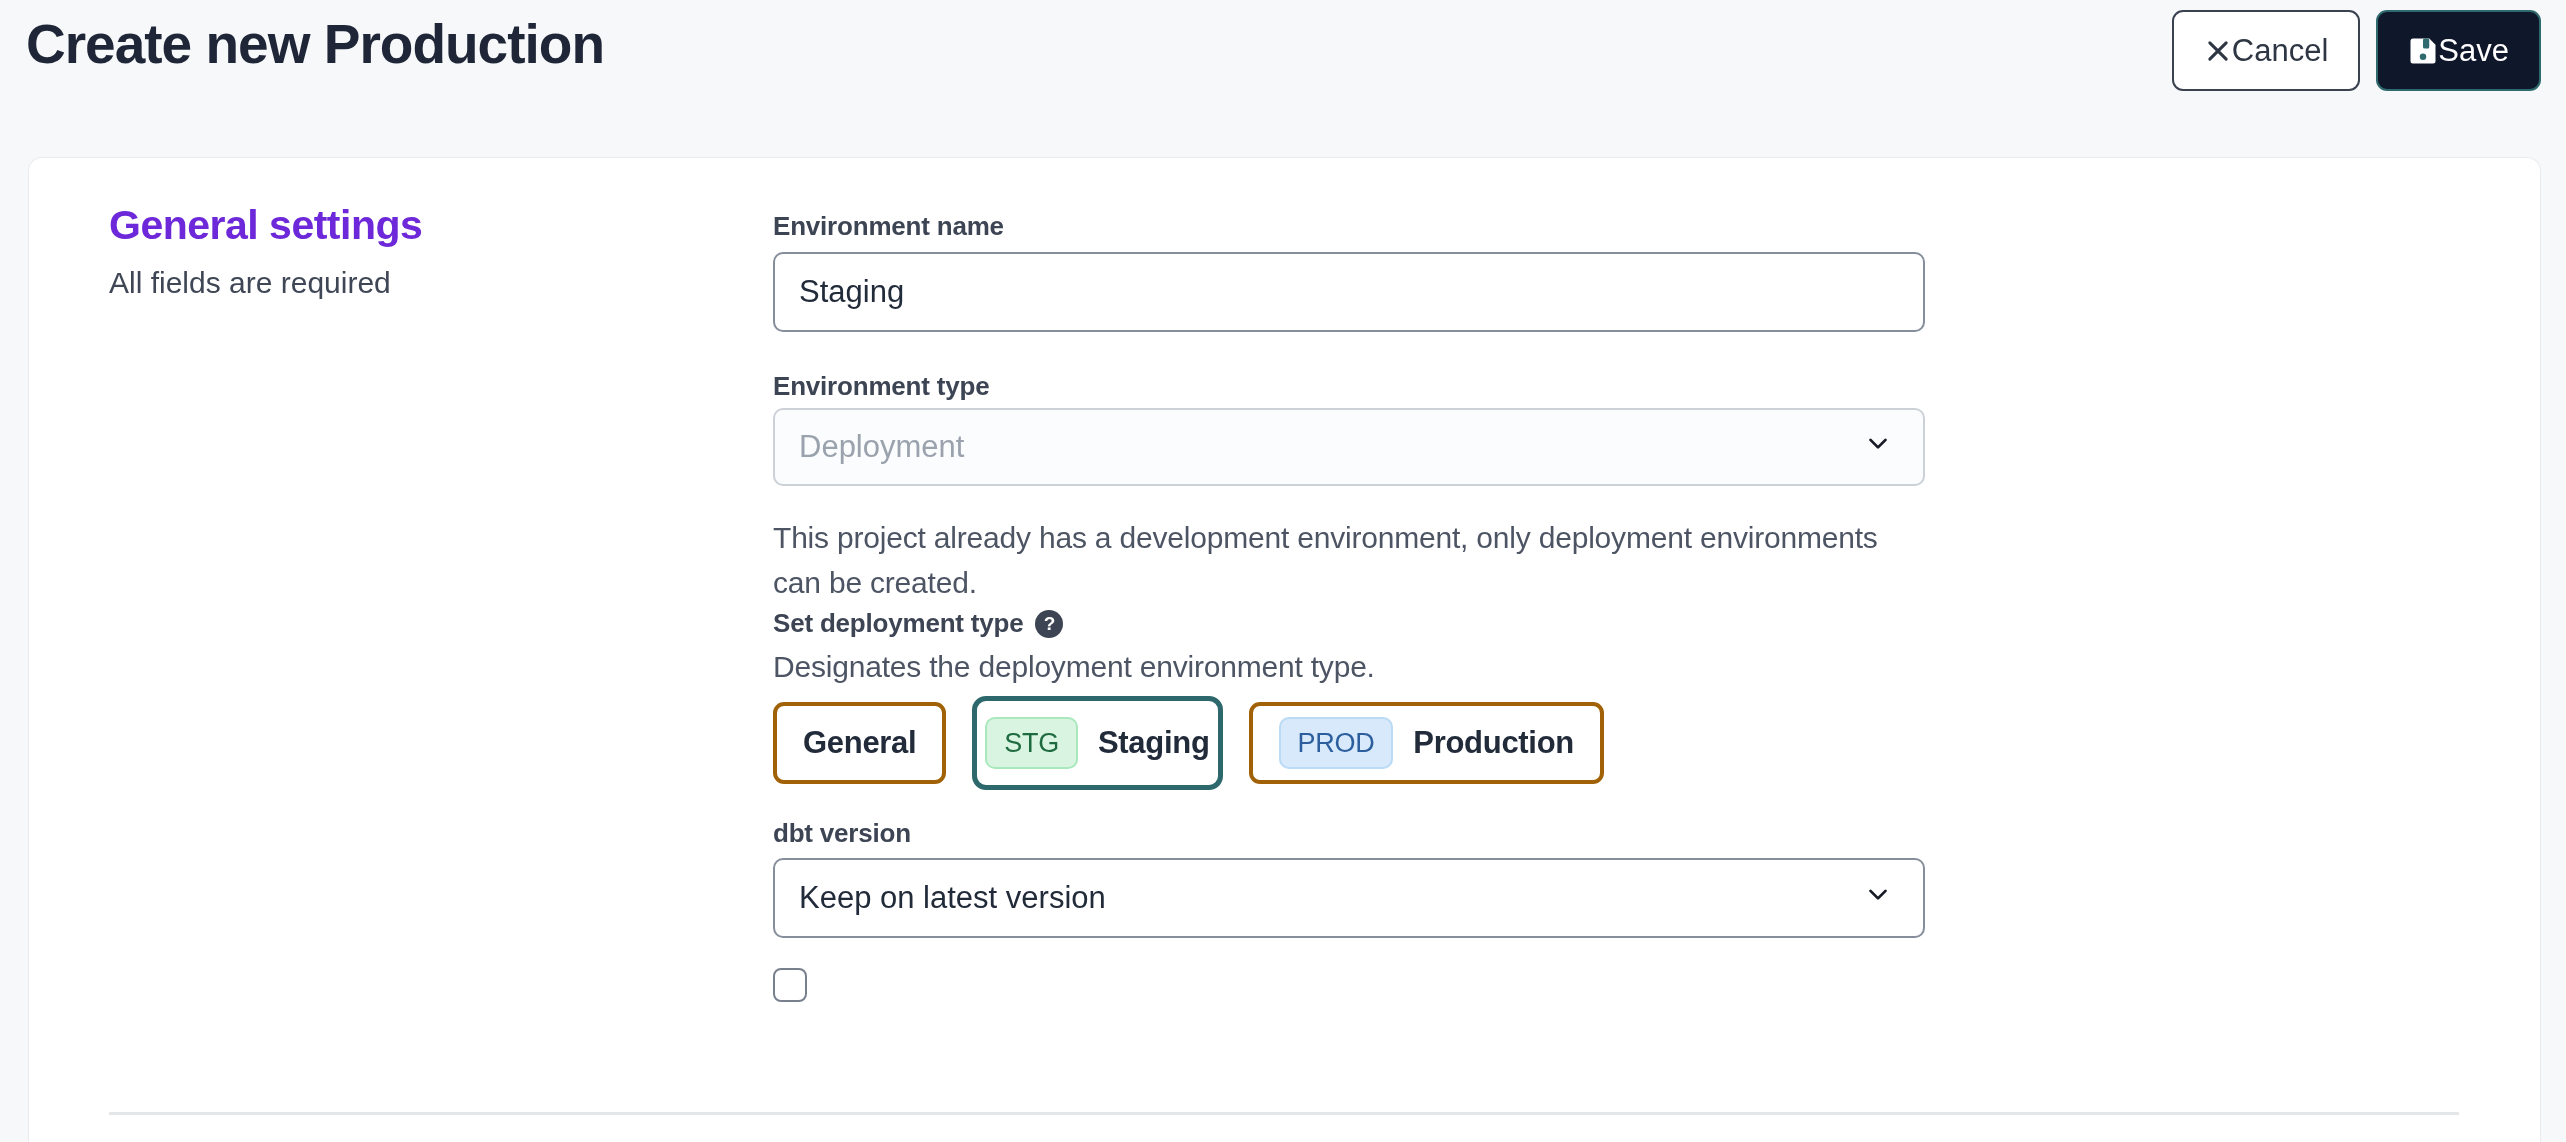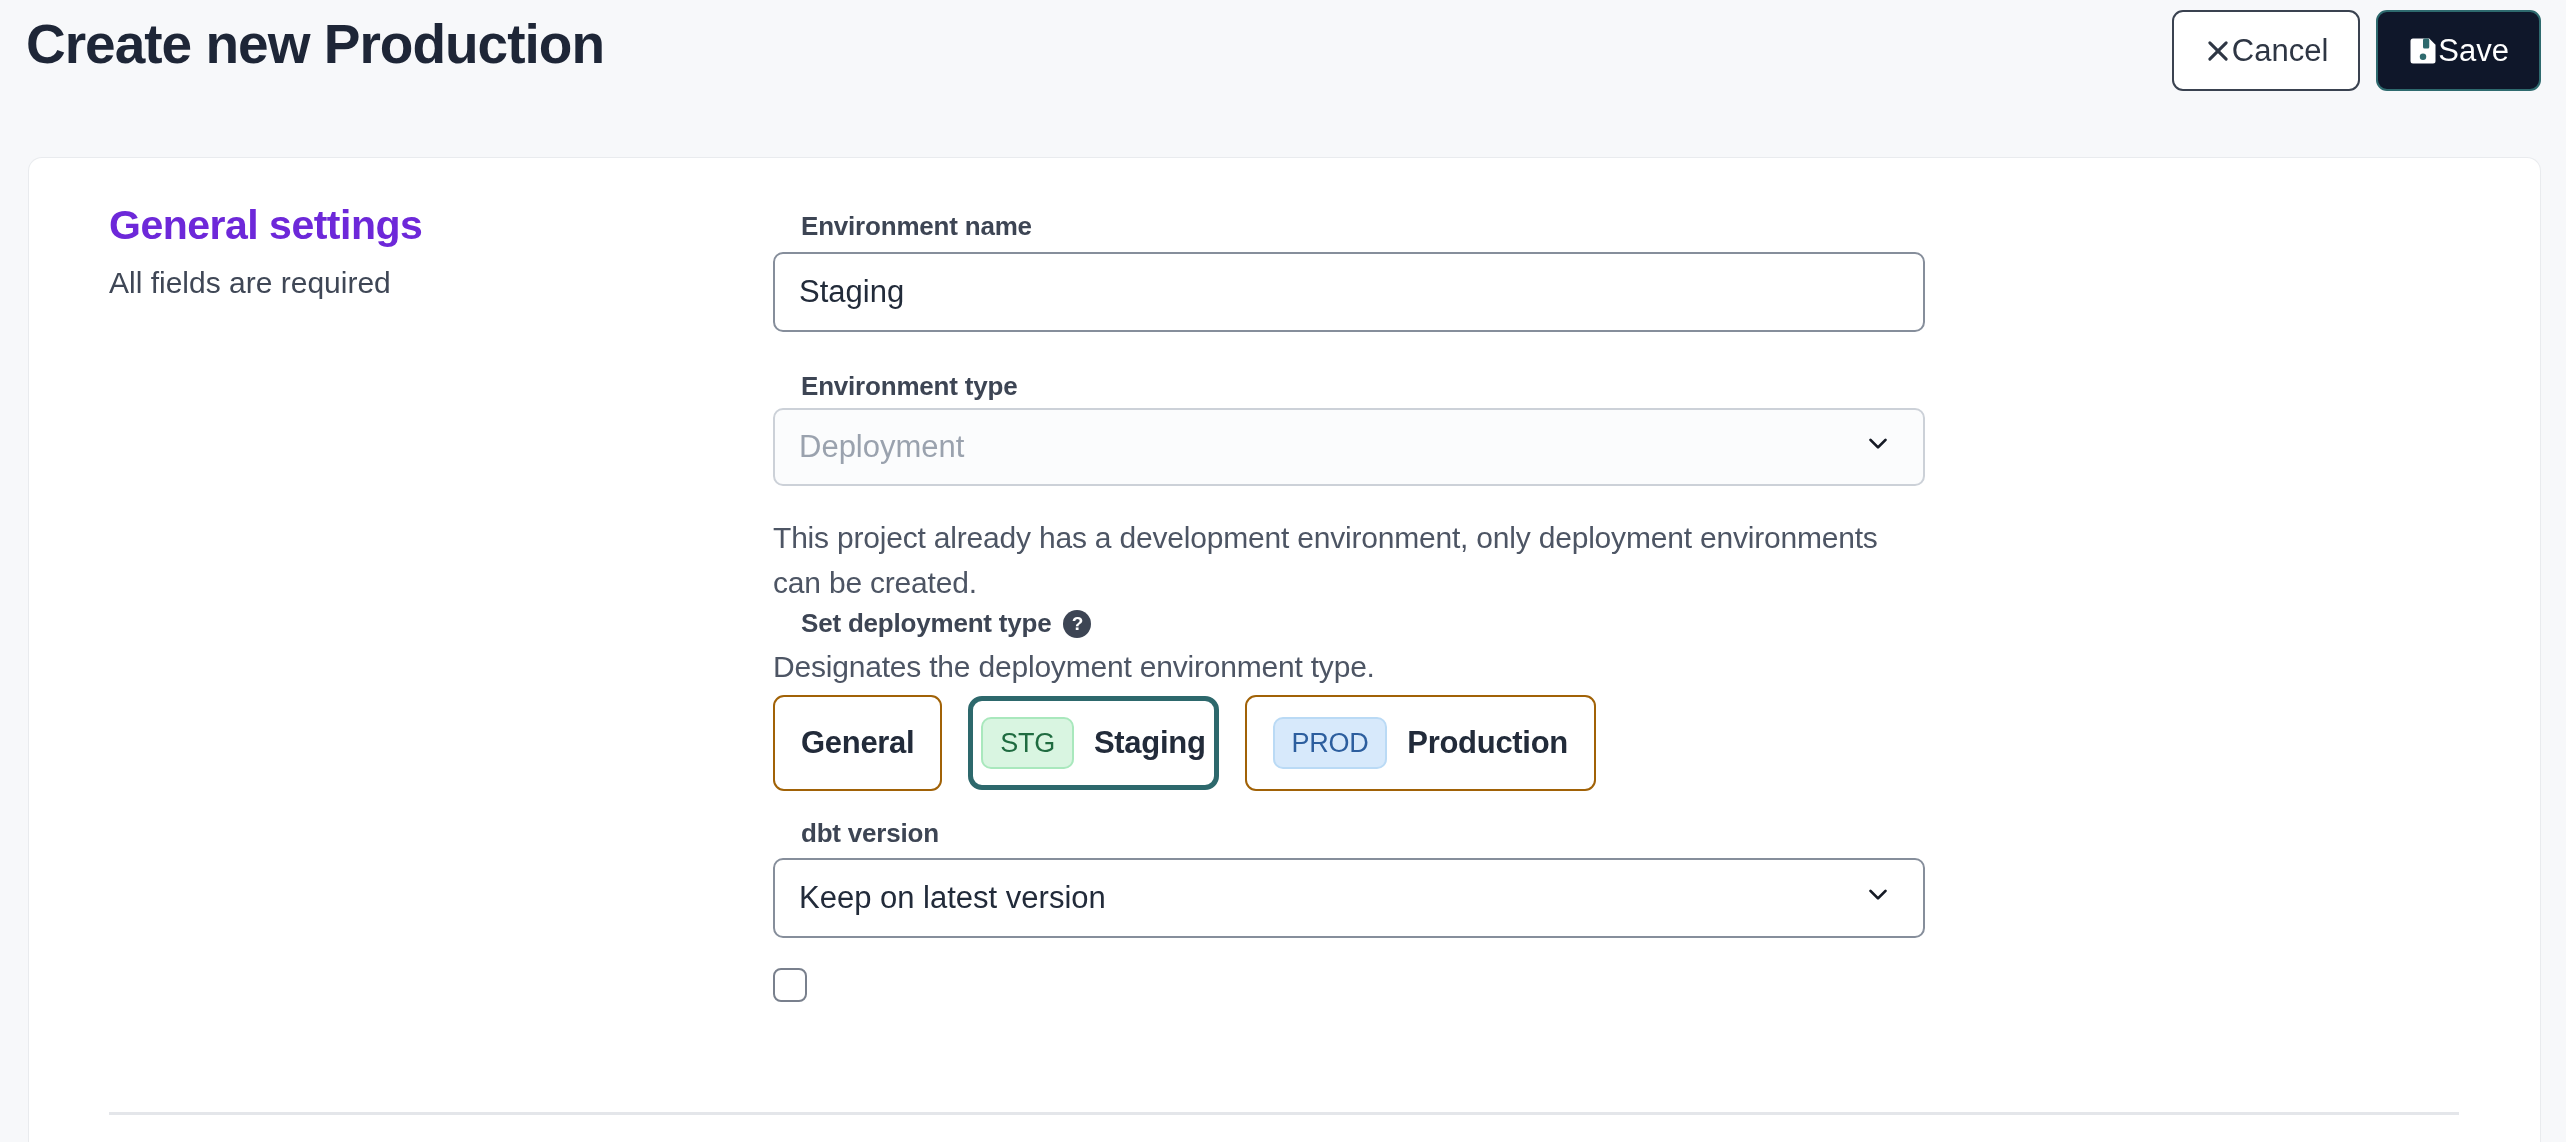--- a/index.html
+++ b/index.html
@@ -31,21 +31,21 @@
   
   .card {
     position:absolute; left:28px; top:157px; width:2513px; height:1060px;
     background:#ffffff; border:1.5px solid #e9ebee;
     border-radius:14px 14px 0 0; border-bottom:none;
   }
   .section-title { position:absolute; left:80px; top:44px; font-size:41px; font-weight:700; letter-spacing:-0.5px; color:#6d28d9; }
   .section-subtitle { position:absolute; left:80px; top:108px; font-size:30px; color:#3f4756; }
 
   .form { position:absolute; left:744px; top:0; width:1152px; }
-  .field-label { position:absolute; font-size:26px; font-weight:700; letter-spacing:-0.2px; color:#3d4554;margin-left:28px; }
+  .field-label { position:absolute; font-size:26px; font-weight:700; letter-spacing:-0.2px; color:#3d4554; }
 
   .text-input, .combo {
     position:absolute; width:1152px; height:80px;
     border:2px solid #868e9b; border-radius:10px; background:#ffffff;
     font-size:31px; color:#222b3a;
     display:flex; align-items:center; padding:0 24px;
   }
   .text-input input {
     border:none; outline:none; width:100%; font-size:31px; color:#222b3a;
     font-family:"Liberation Sans", sans-serif; background:transparent;
@@ -62,22 +62,22 @@
   .help-icon {
     width:28px; height:28px; border-radius:50%; background:#3d4554; color:#ffffff;
     font-size:19px; font-weight:700; display:inline-flex; align-items:center; justify-content:center;
     cursor:pointer;
   }
   .field-desc { position:absolute; font-size:30px; color:#4d5564; letter-spacing:-0.2px; }
 
   .options-row { position:absolute; display:flex; align-items:center; gap:26px; height:96px; }
   .option-btn {
     display:inline-flex; align-items:center; gap:20px;
-    height:96px; padding:0 26px; background:#ffffff;
-    border:2px solid #a16207; border-radius:11px;
+    height:82px; padding:0 26px; background:#ffffff;
+    border:4px solid #a16207; border-radius:11px;
     font-size:31px; font-weight:700; color:#222b3a; cursor:pointer;
     font-family:"Liberation Sans", sans-serif; letter-spacing:-0.3px;
   }
   .option-btn.selected { border:5px solid #2d686c; border-radius:14px; height:94px; padding:0 8px; }
   .badge {
     display:inline-flex; align-items:center; justify-content:center;
     height:52px; padding:0 17px; border-radius:10px; font-size:27px; font-weight:400;
   }
   .badge-stg { background:#d9f5e1; border:2px solid #a9e8bd; color:#1f6b40; }
   .badge-prod { background:#d7e9fb; border:2px solid #badaf5; color:#2c5e9e; }

